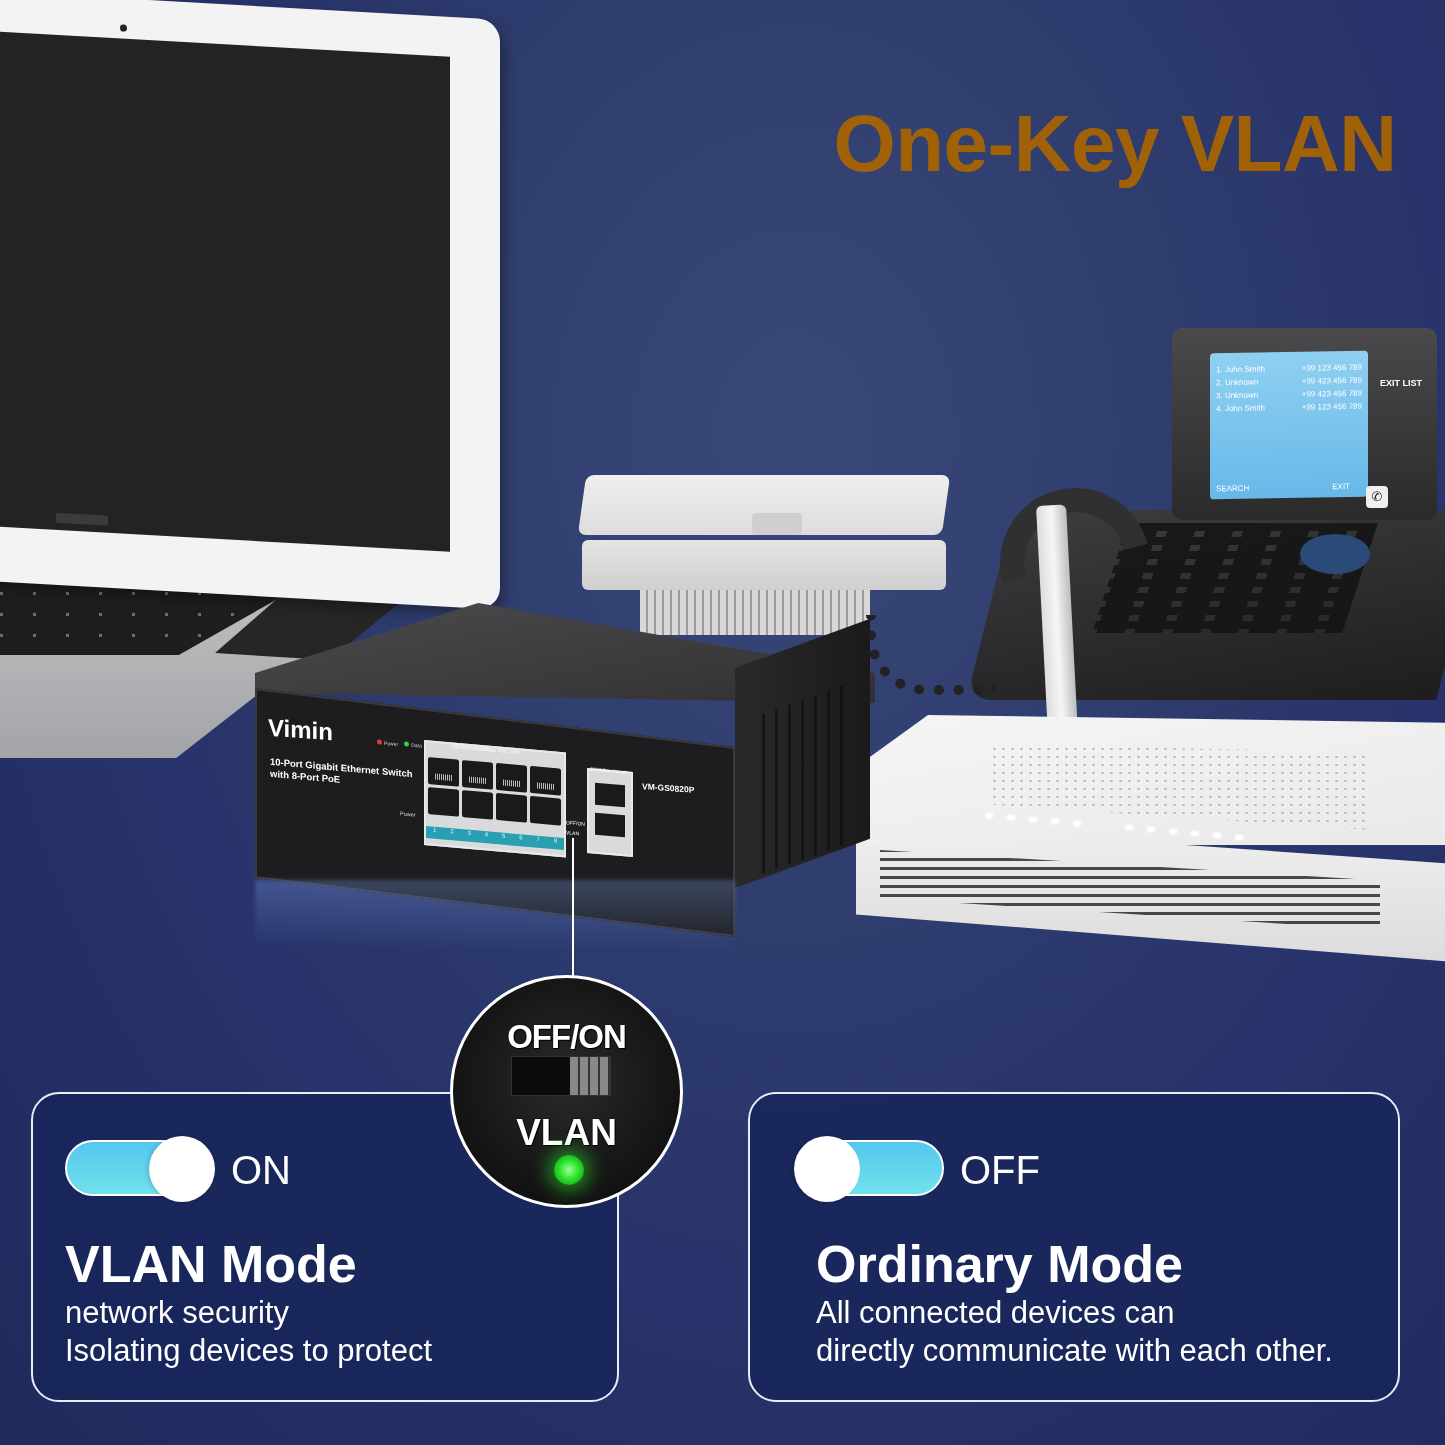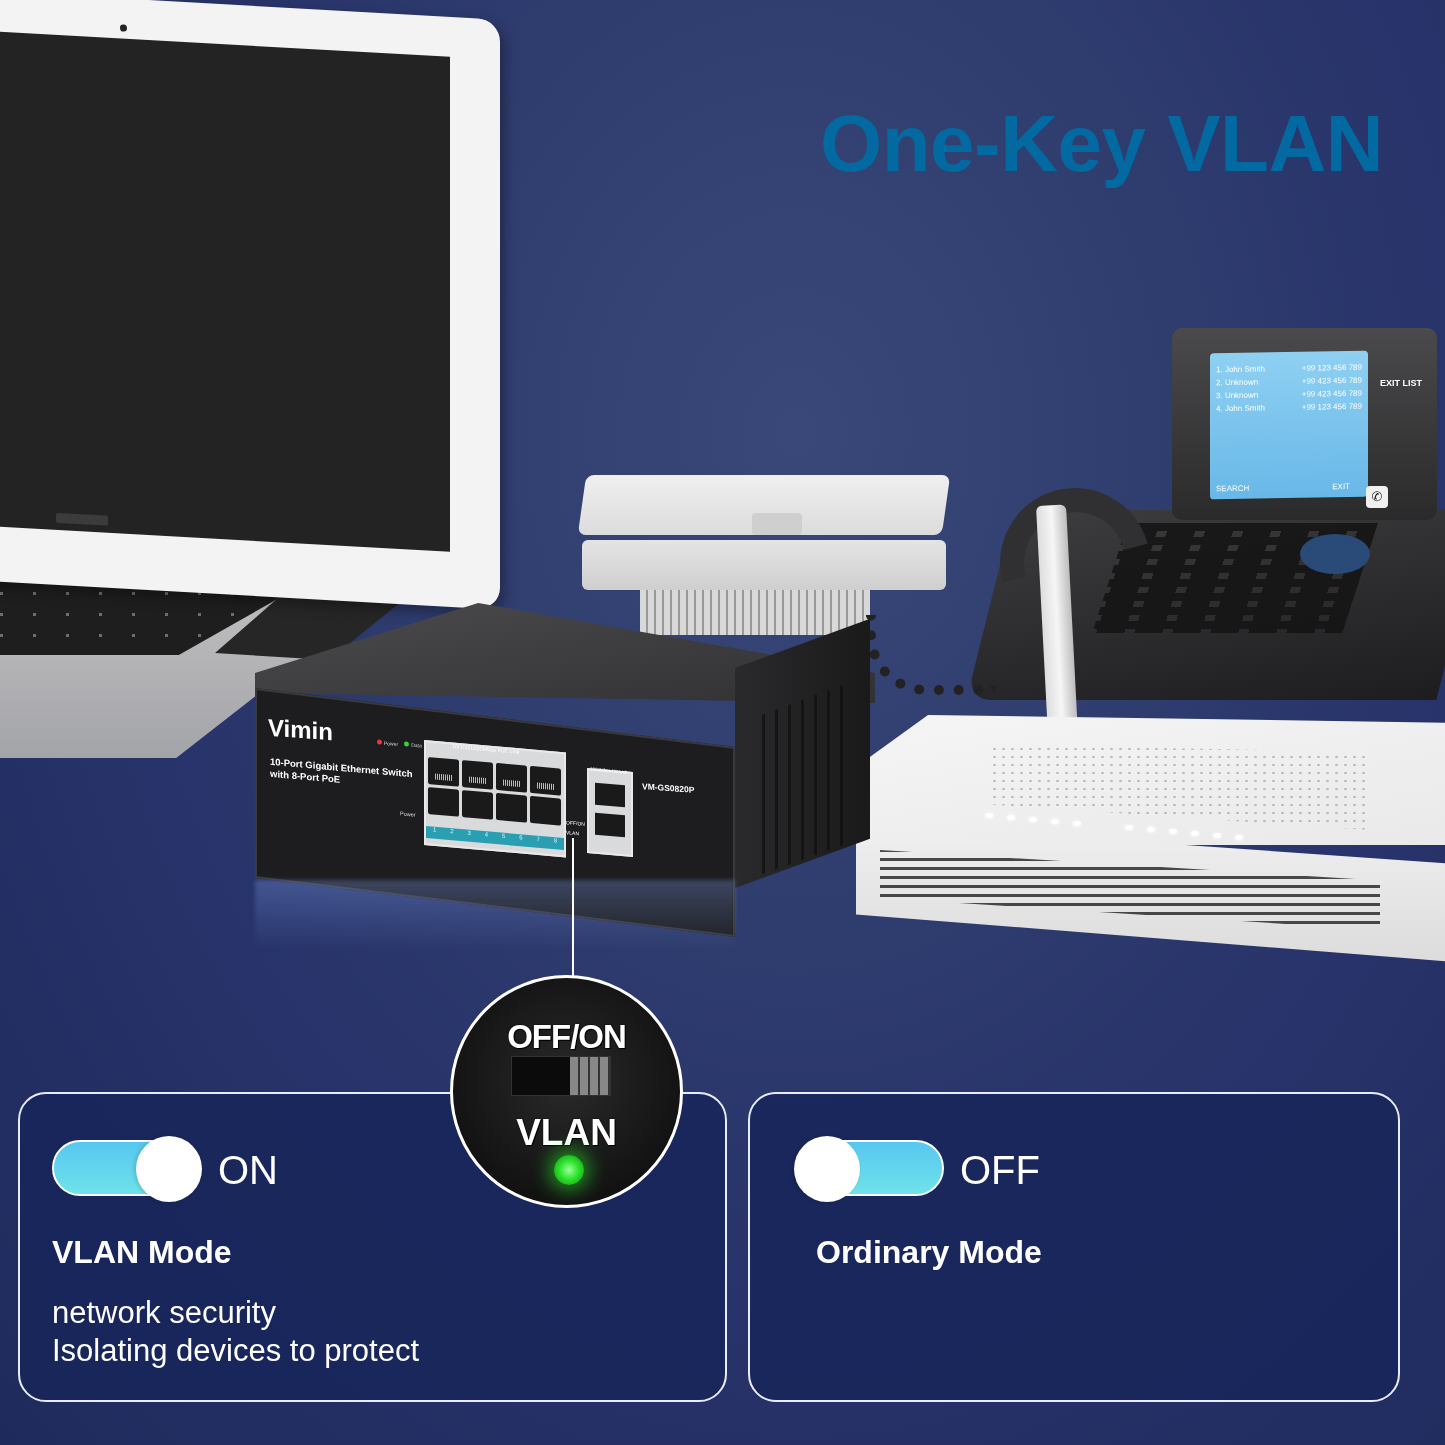--- a/index.html
+++ b/index.html
@@ -9,21 +9,21 @@
     font-family: "Liberation Sans", sans-serif;
     background: radial-gradient(ellipse at 55% 30%, #3a4779 0%, #2f3c6e 35%, #27336a 60%, #1f2a5c 100%);
     color: #fff;
   }
   .abs { position: absolute; }
 
   
   .page-title {
     left: 820px; top: 98px; width: 590px;
     font-size: 80px; font-weight: 700; letter-spacing: -0.5px;
-    text-align: left; color: #0369a1;
+    text-align: center; color: #a16207;
   }
 
   
   .laptop-lid {
     left: -30px; top: -10px; width: 530px; height: 590px;
     background: #f3f3f3;
     border-radius: 0 22px 22px 0;
     transform: skewY(3.2deg);
     transform-origin: left top;
     box-shadow: 4px 6px 14px rgba(0,0,0,0.35);
@@ -211,31 +211,31 @@
   .callout-vlan { position: absolute; left: 0; right: 0; top: 134px; text-align: center; font-size: 37px; font-weight: 700; color: #fff; text-shadow: 0 0 2px #000, 1px 1px 0 #000; }
   .callout-led { position: absolute; left: 101px; top: 177px; width: 30px; height: 30px; border-radius: 50%; background: radial-gradient(circle, #9bff9b 0%, #2ce32c 45%, #0f8a0f 100%); box-shadow: 0 0 18px 6px rgba(40, 230, 40, .55); }
 
   
   .card {
     position: absolute; top: 1092px; height: 310px;
     border: 2px solid #e8ecf7;
     border-radius: 28px;
     background: rgba(24, 38, 90, 0.88);
   }
-  .card-left { left: 18px; width: 709px; }
+  .card-left { left: 31px; width: 588px; }
   .card-right { left: 748px; width: 652px; }
   .toggle {
     position: absolute; top: 46px; width: 148px; height: 56px;
     border-radius: 28px;
     background: linear-gradient(180deg, #56c7f0, #6fe2ea);
     border: 2px solid #fff;
   }
   .toggle-knob { position: absolute; top: -6px; width: 66px; height: 66px; border-radius: 50%; background: #fff; box-shadow: -2px 0 4px rgba(0,0,0,.15); }
   .toggle-state { position: absolute; top: 54px; font-size: 40px; color: #fff; }
-  .card-title { position: absolute; left: 32px; top: 140px; font-size: 32px; font-weight: 700; color: #fff; }
+  .card-title { position: absolute; left: 32px; top: 140px; font-size: 52px; font-weight: 700; color: #fff; }
   .card-desc { position: absolute; left: 32px; top: 200px; font-size: 31px; line-height: 38px; color: #fff; }
   .card-right .card-title, .card-right .card-desc { left: 46px; margin-left: 20px; }
 </style>
 </head>
 <body>
 
 <div class="abs page-title">One-Key VLAN</div>
 
 <div>
   <div class="abs laptop-base"></div>
@@ -376,20 +376,24 @@
     <div>Isolating devices to protect</div>
   </div>
 </div>
 
 <div class="card card-right">
   <div class="toggle" style="left:46px">
     <div class="toggle-knob" style="left:-4px"></div>
   </div>
   <div class="toggle-state" style="left:210px">OFF</div>
   <div class="card-title">Ordinary Mode</div>
+  <div class="card-desc">
+    <div>All connected devices can</div>
+    <div>directly communicate with each other.</div>
+  </div>
 </div>
 
 <div class="abs callout-circle">
   <div class="callout-offon">OFF/ON</div>
   <div class="callout-slider">
     <div class="callout-slider-knob"></div>
   </div>
   <div class="callout-vlan">VLAN</div>
   <div class="callout-led"></div>
 </div>

